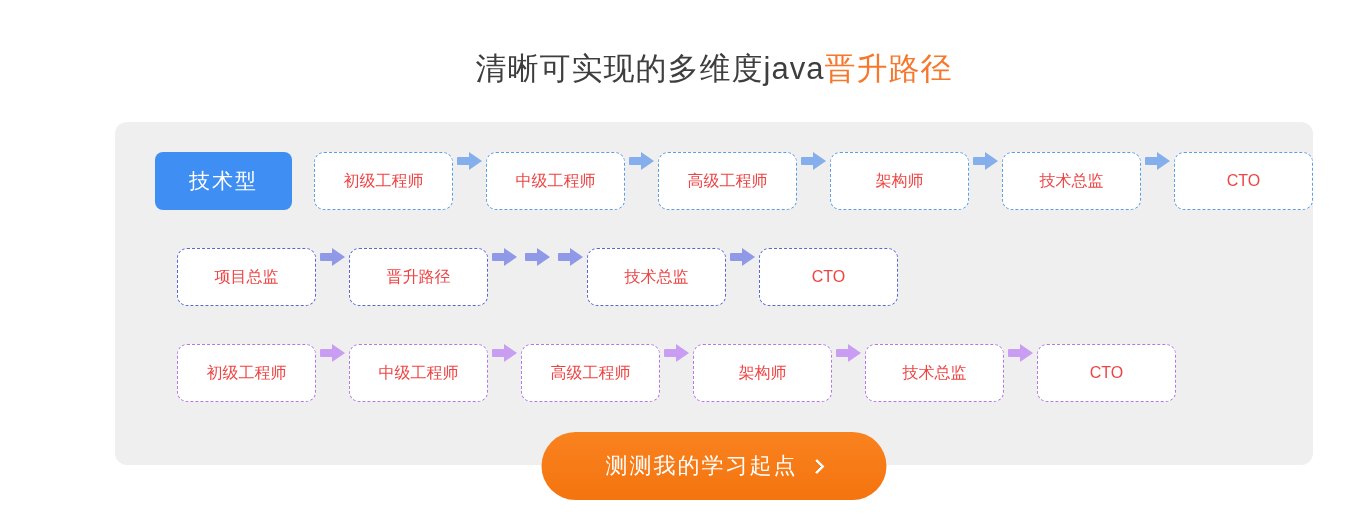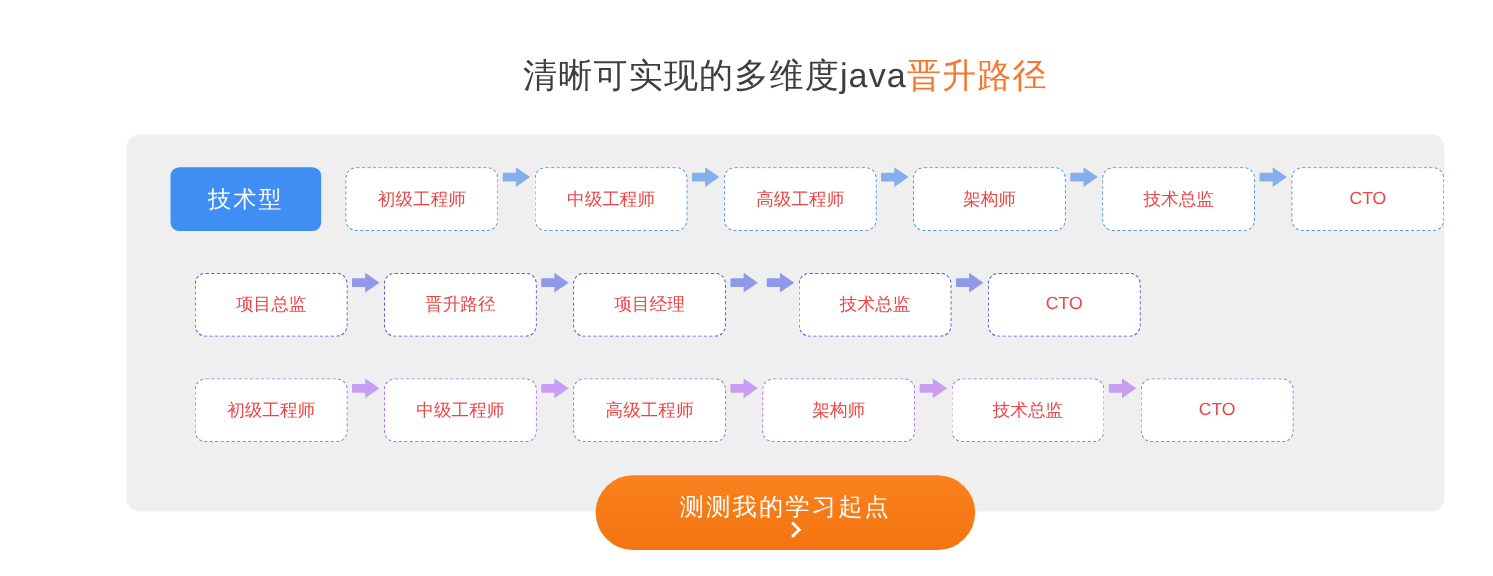--- a/index.html
+++ b/index.html
@@ -33,21 +33,21 @@
   .arrow::after  { content:''; position:absolute; left:12px; top:0; width:0; height:0;
                    border-top:9px solid transparent; border-bottom:9px solid transparent;
                    border-left:13px solid var(--arrow); }
 
   
   .cta { position:absolute; left:50%; top:310px; transform:translateX(-50%);
          width:345px; height:68px; border:none; border-radius:34px;
          background:linear-gradient(180deg,#f9821f 0%,#f4740f 100%);
          color:#ffffff; font-size:22px; letter-spacing:2px; cursor:pointer;
          display:flex; align-items:center; justify-content:center;
-         font-family:"Liberation Sans", sans-serif; z-index:2;flex-direction:column; }
+         font-family:"Liberation Sans", sans-serif; z-index:2; }
   .cta .chev { width:11px; height:11px; border-top:3px solid #ffffff; border-right:3px solid #ffffff;
                border-radius:1px; transform:rotate(45deg); margin-left:14px; }
 </style>
 </head>
 <body>
 
 <div class="stage">
 
   <div class="title-wrap">
     <h1 class="page-title"><span>清晰可实现的多维度java</span><span class="hl">晋升路径</span></h1>
@@ -84,21 +84,20 @@
     <div class="row" style="--badge: #2f4bdc; --border: #5a66d6; --arrow: #8f99e8;">
       <div class="badge-gap"></div>
       <div class="box">项目总监</div>
       <div class="arrow-slot">
           <div class="arrow"></div>
         </div>
       <div class="box">晋升路径</div>
       <div class="arrow-slot">
           <div class="arrow"></div>
         </div>
-      <div class="box">项目经理</div>
       <div class="arrow-slot">
           <div class="arrow"></div>
         </div>
       <div class="arrow-slot">
           <div class="arrow"></div>
         </div>
       <div class="box">技术总监</div>
       <div class="arrow-slot">
           <div class="arrow"></div>
         </div>

